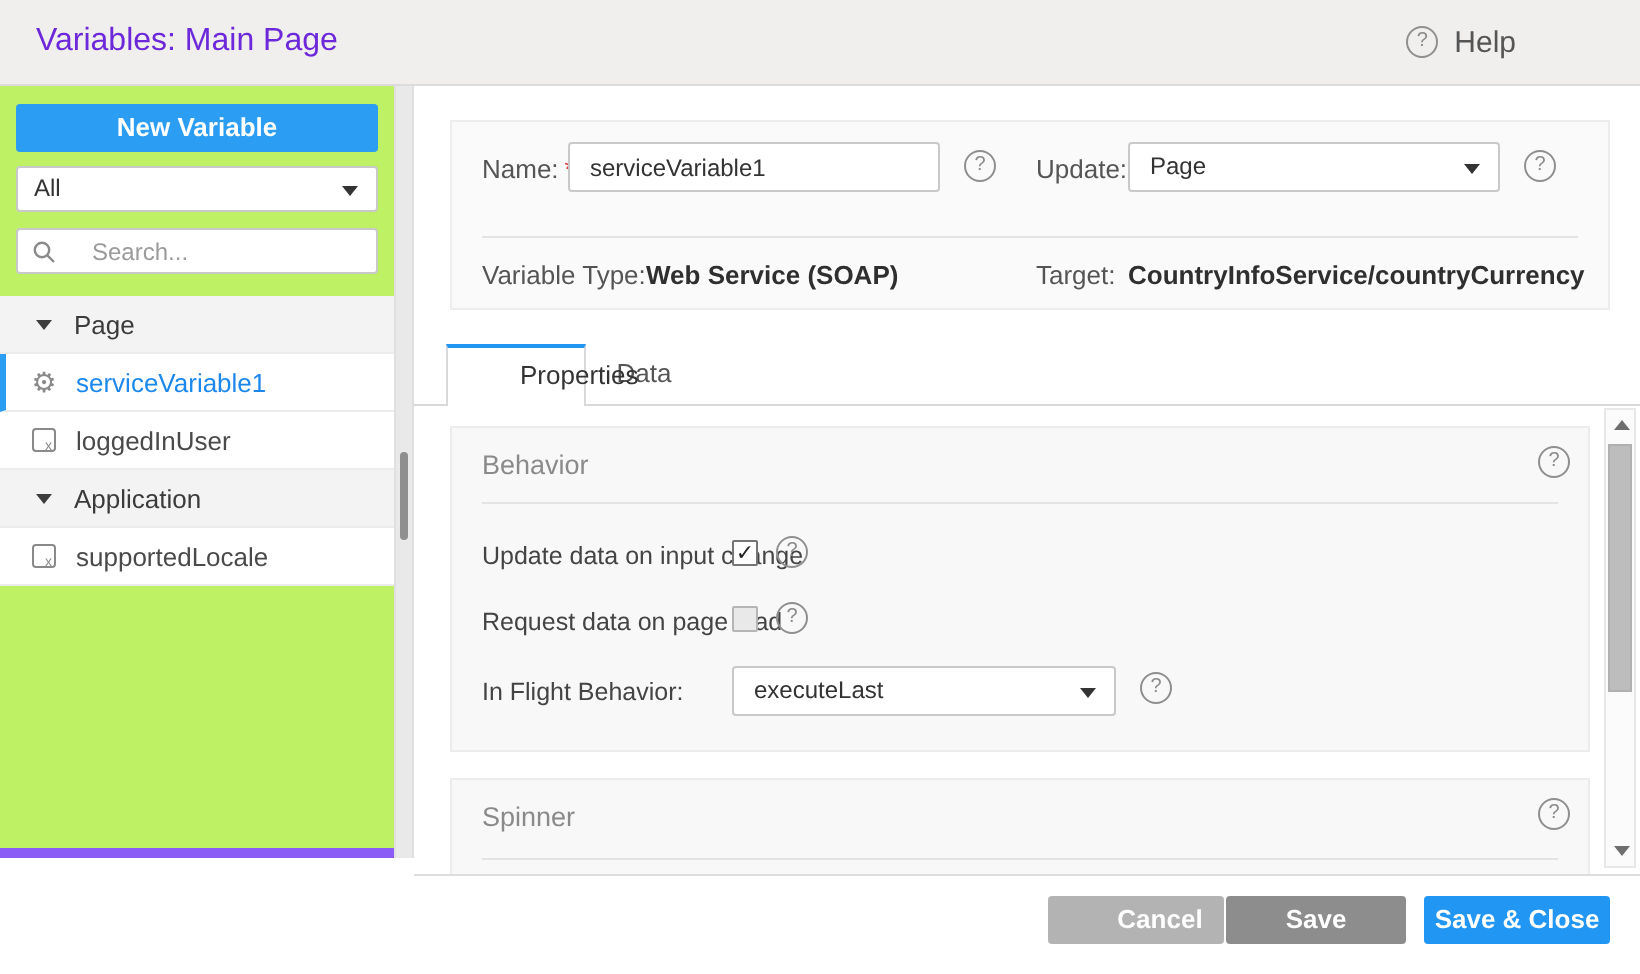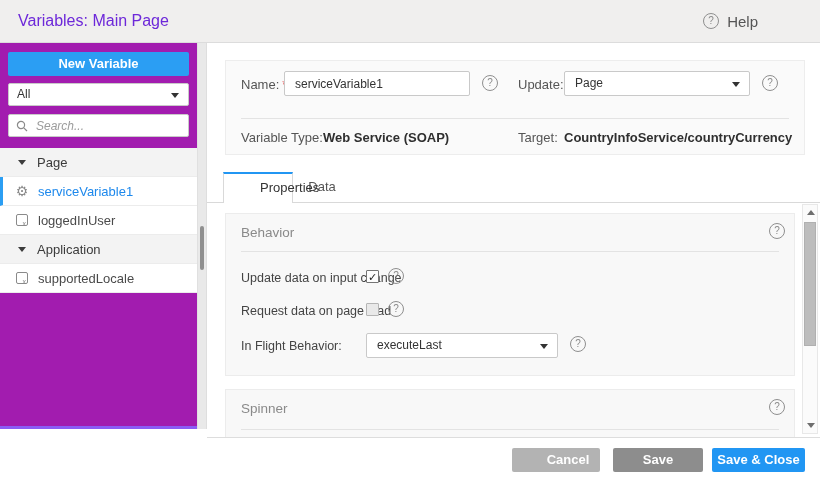--- a/index.html
+++ b/index.html
@@ -14,33 +14,33 @@
                font-size:16px; color:#6d28d9; }
   .hdr-help { position:absolute; right:62px; top:0; height:42px;
               display:flex; align-items:center; cursor:pointer; }
   .qicon { display:inline-flex; align-items:center; justify-content:center;
            width:16px; height:16px; border:1px solid #8f8f8f; border-radius:50%;
            color:#8a8a8a; font-size:10px; line-height:1; background:transparent; }
   .hdr-help .help-txt { margin-left:8px; font-size:15px; color:#555; }
 
   
   .sidebar { position:absolute; left:0; top:43px; width:197px; height:386px;
-             background:#a21caf; border-bottom:3px solid #8b5cf6; }
+             background:#bef264; border-bottom:5px solid #8b5cf6; }
   .new-var-btn { position:absolute; left:8px; top:9px; width:181px; height:24px;
                  background:#2b9ef3; color:#fff; font-size:13px; font-weight:bold;
                  text-align:center; line-height:24px; border-radius:2px; cursor:pointer; }
   .sb-select { position:absolute; left:8px; top:40px; width:181px; height:23px;
                background:#fff; border:1px solid #c9c9c9; border-radius:2px;
                font-size:12px; color:#333; line-height:21px; padding-left:8px; cursor:pointer; }
   .sb-search { position:absolute; left:8px; top:71px; width:181px; height:23px;
                background:#fff; border:1px solid #c9c9c9; border-radius:2px;
                display:flex; align-items:center; padding-left:7px; }
   .sb-search input { border:none; outline:none; width:140px; font-size:12px;
-                     color:#555; margin-left:8px; background:transparent;
-                     font-family:"Liberation Sans", sans-serif;font-style:italic; }
+                     color:#555; margin-left:18px; background:transparent;
+                     font-family:"Liberation Sans", sans-serif; }
   .sb-search input::placeholder { color:#9b9b9b; }
   .tree { position:absolute; left:0; top:105px; width:197px; }
   .trow { position:relative; height:29px; border-bottom:1px solid #ececec;
           font-size:13px; display:flex; align-items:center; cursor:pointer; }
   .trow.group { background:#f3f3f3; color:#3b3b3b; }
   .trow.item  { background:#fff; color:#4a4a4a; }
   .trow.item.sel { border-left:3px solid #2b9ef3; color:#1d88ec; }
   .caret { width:0; height:0; border-left:4px solid transparent;
            border-right:4px solid transparent; border-top:5px solid #3c3c3c;
            margin-left:18px; margin-right:11px; }
@@ -121,21 +121,21 @@
          border-left:4px solid transparent; border-right:4px solid transparent; }
   .arr.up   { top:5px; border-bottom:5px solid #6e6e6e; }
   .arr.down { bottom:5px; border-top:5px solid #6e6e6e; }
   .vthumb { position:absolute; left:1px; top:17px; width:12px; height:124px;
             background:#bdbdbd; border:1px solid #b0b0b0; cursor:pointer; }
 
   
   .footer { position:absolute; left:0; top:438px; width:820px; height:49px; background:#fff; }
   .btn { position:absolute; top:10px; height:24px; border-radius:2px; color:#fff;
          font-size:13px; font-weight:bold; text-align:center; line-height:24px; cursor:pointer; }
-  .btn-cancel { left:512px; width:88px; background:#b3b3b3;padding-left:24px; }
+  .btn-cancel { left:524px; width:88px; background:#b3b3b3;padding-left:24px; }
   .btn-save   { left:613px; width:90px; background:#8d8d8d; }
   .btn-sclose { left:712px; width:93px; background:#2196f3; }
 </style>
 </head>
 <body>
 
 <div class="app">
 
   <div class="hdr">
     <div class="hdr-title">Variables: Main Page</div>

